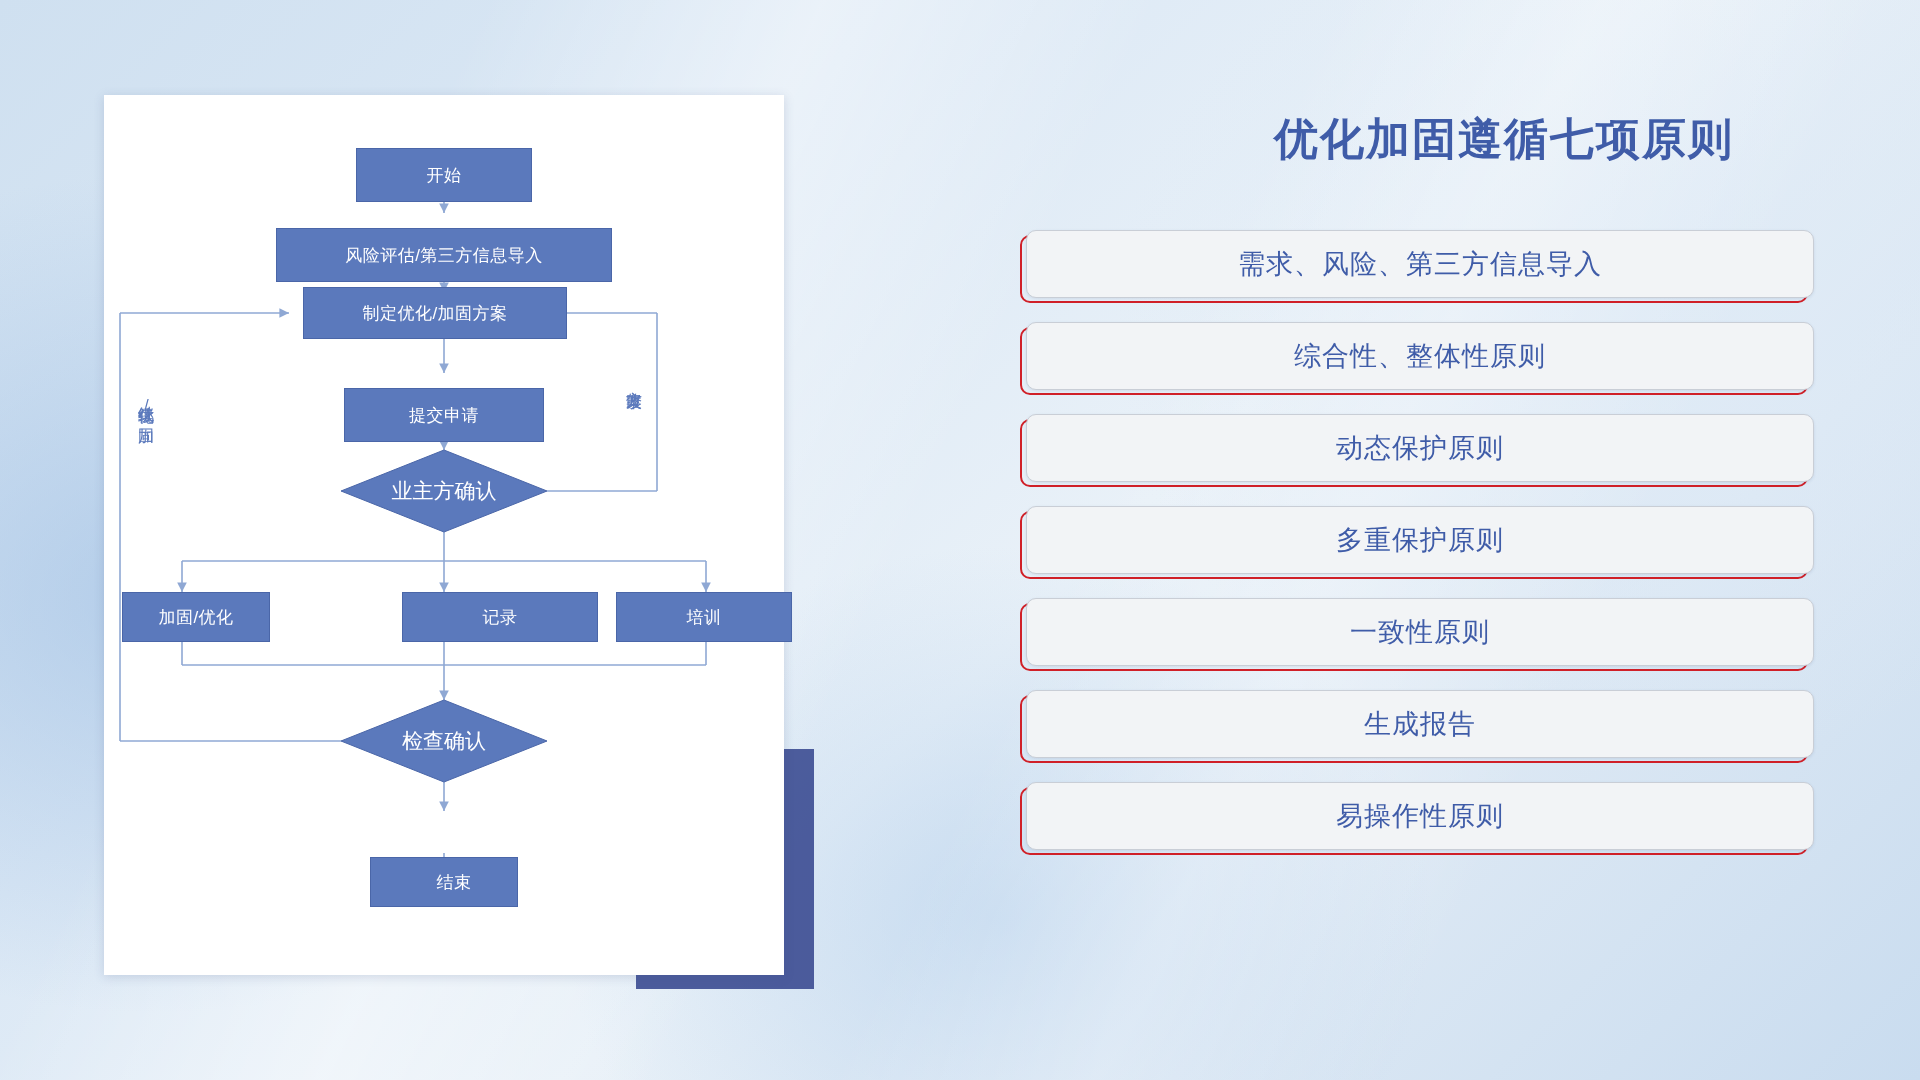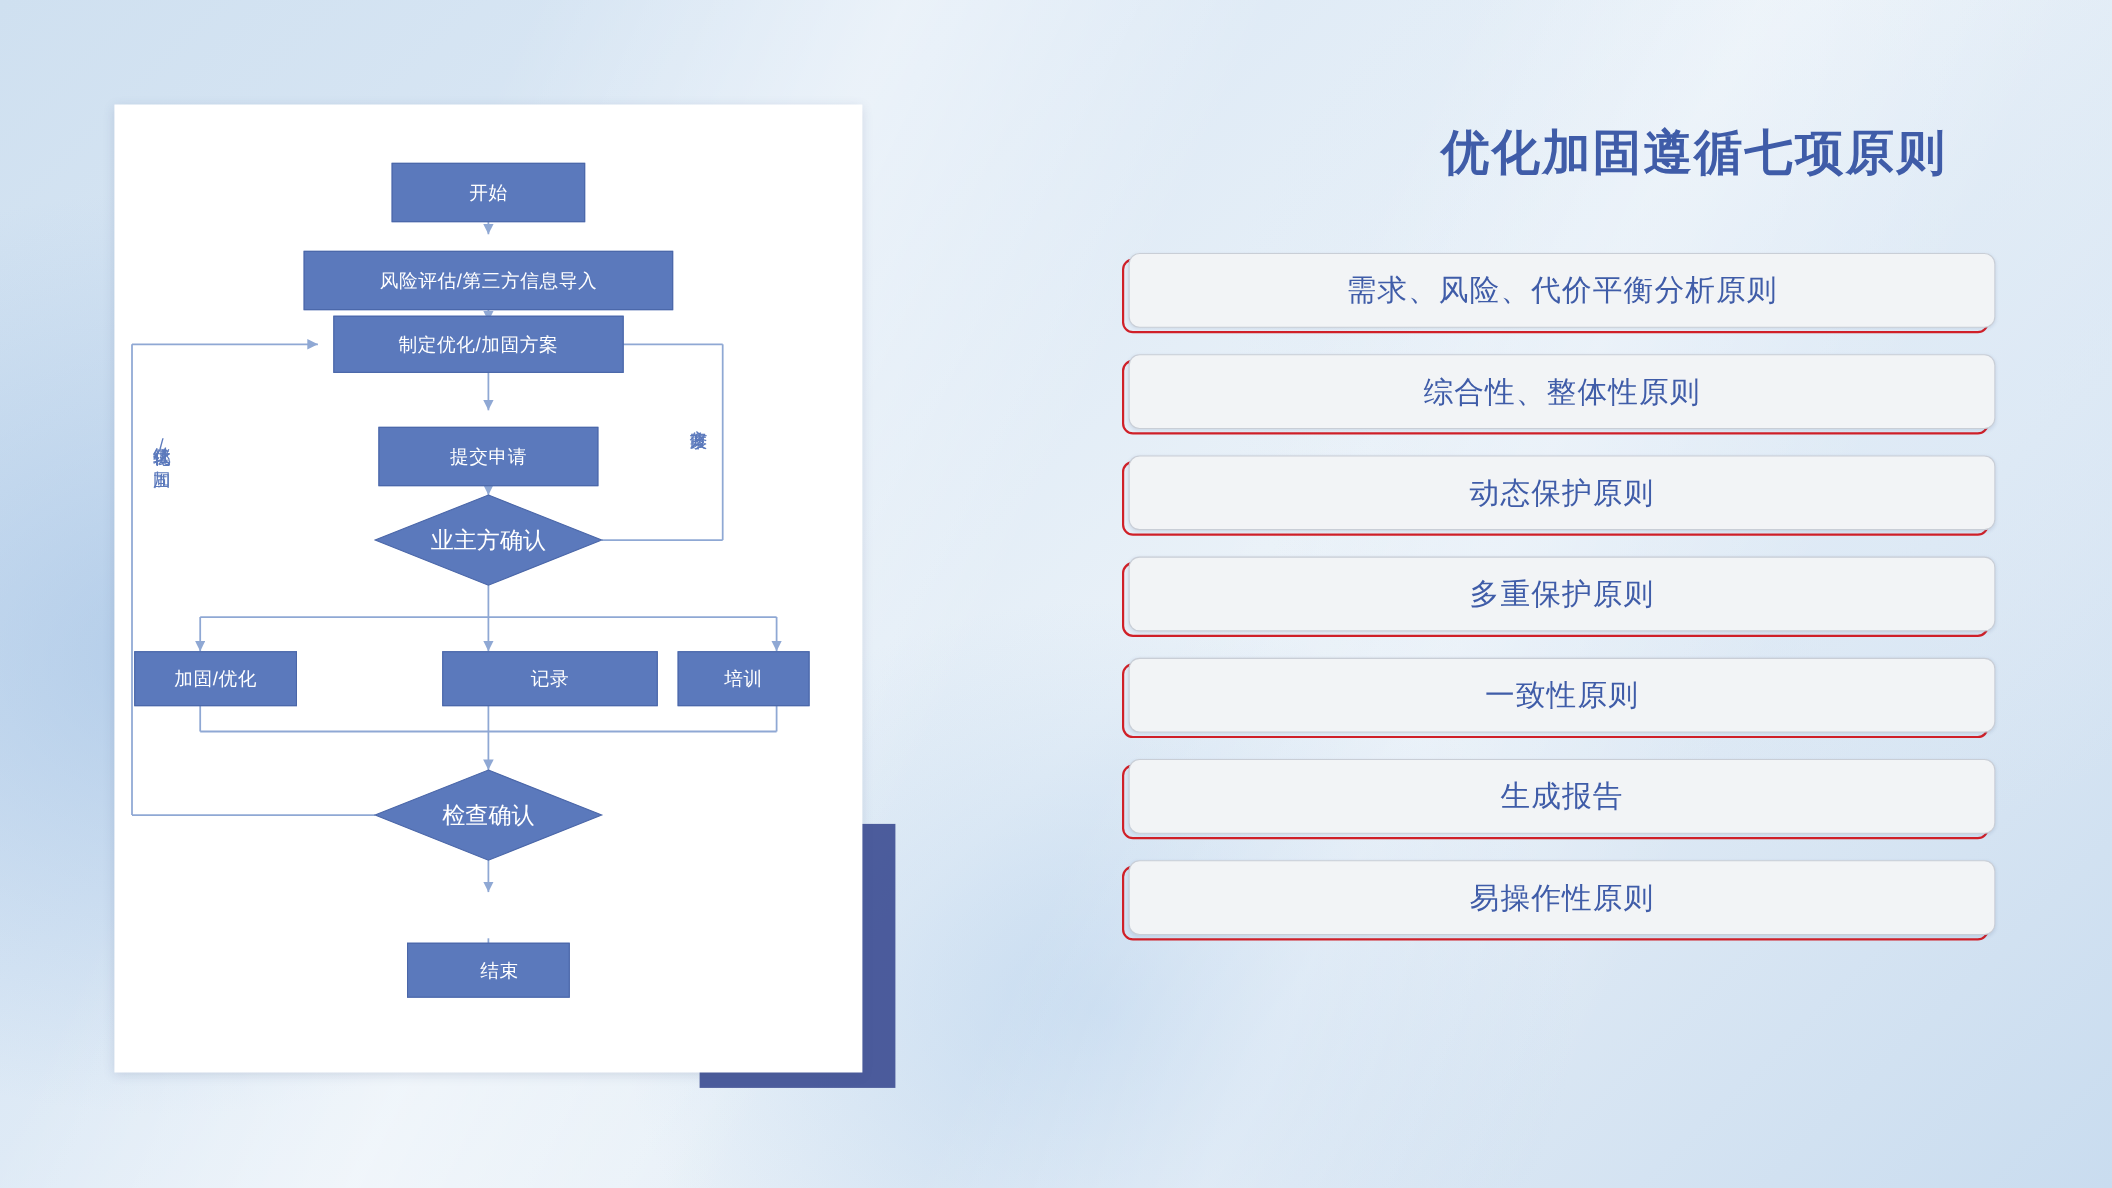--- a/index.html
+++ b/index.html
@@ -96,21 +96,21 @@
     width: 20px;
     text-align: center;
     writing-mode: vertical-rl;
     text-orientation: upright;
     letter-spacing: 1px;
   }
 
   
   .right-title {
     position: absolute;
-    left: 1190px;
+    left: 1154px;
     top: 110px;
     width: 700px;
     text-align: center;
     font-size: 44px;
     font-weight: bold;
     color: #3f5ca8;
     letter-spacing: 2px;
   }
   .principles {
     position: absolute;
@@ -229,21 +229,21 @@
       </div>
 
       <div class="node" style="left:18px; top:497px; width:148px; height:50px;">
         <span>加固/优化</span>
       </div>
 
       <div class="node" style="left:250px; top:497px; width:196px; height:50px;margin-left:48px;">
         <span>记录</span>
       </div>
 
-      <div class="node" style="left:512px; top:497px; width:120px; height:50px;">
+      <div class="node" style="left:512px; top:497px; width:176px; height:50px;">
         <span>培训</span>
       </div>
 
       <div class="diamond-wrap" style="left:237px; top:605px; width:206px; height:82px;">
         <span class="diamond-label">检查确认</span>
       </div>
 
 
       <div class="node" style="left:266px; top:762px; width:148px; height:50px;padding-left:20px;">
         <span>结束</span>
@@ -254,21 +254,21 @@
 
     </div>
   </div>
 
   <div class="right-title">优化加固遵循七项原则</div>
 
   <div class="principles">
 
     <div class="principle-item">
       <div class="accent"></div>
-      <div class="face">需求、风险、代价平衡分析原则</div>
+      <div class="face">需求、风险、第三方信息导入</div>
     </div>
 
     <div class="principle-item">
       <div class="accent"></div>
       <div class="face">综合性、整体性原则</div>
     </div>
 
     <div class="principle-item">
       <div class="accent"></div>
       <div class="face">动态保护原则</div>

